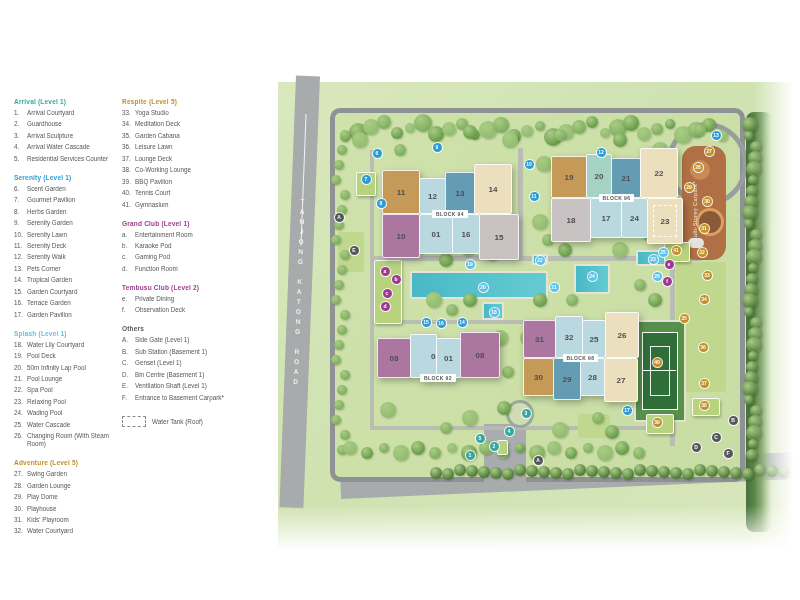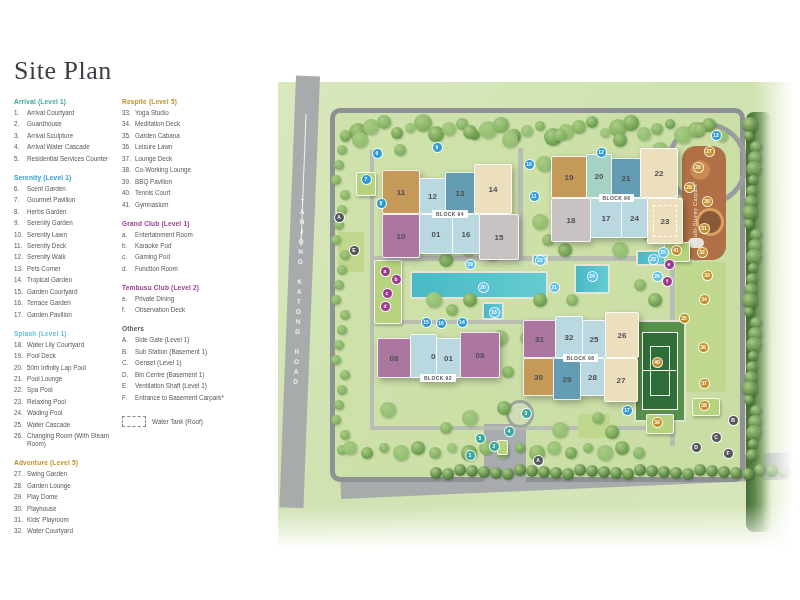--- a/index.html
+++ b/index.html
@@ -70,21 +70,20 @@
         font-size:5.5px;color:#edeee2;letter-spacing:.4px;z-index:5;}
 
   #fade-right{position:absolute;right:0;top:0;width:46px;height:100%;background:linear-gradient(90deg,rgba(255,255,255,0),#ffffff 85%);z-index:8;pointer-events:none;}
   #fade-bottom{position:absolute;left:0;bottom:-1px;width:100%;height:56px;background:linear-gradient(180deg,rgba(255,255,255,0),#ffffff 80%);z-index:8;pointer-events:none;}
   #hedge{position:absolute;left:468px;top:30px;width:26px;height:420px;background:linear-gradient(90deg,#47703a,#6d9853 60%,rgba(214,229,186,0));z-index:2;border-radius:8px;}
 </style>
 </head>
 <body>
 
 <div id="stage">
-  <div id="title">Site Plan</div>
 
   <div id="leg-col1" class="leg-col">
       <div class="leg-section">
         <div class="leg-head" style="color: rgb(58, 167, 158);">Arrival (Level 1)</div>
         <div class="leg-item">
           <span class="leg-key">1.</span>
           <span class="leg-label">Arrival Courtyard</span>
         </div>
         <div class="leg-item">
           <span class="leg-key">2.</span>

